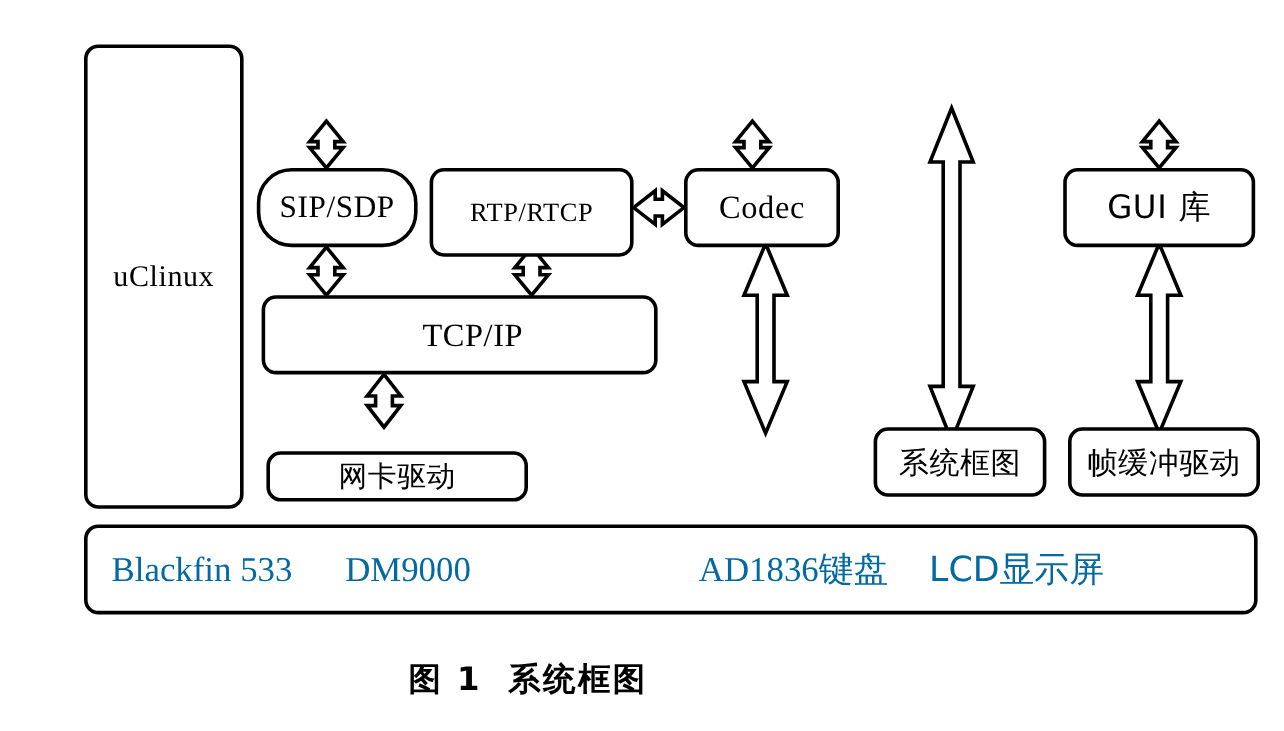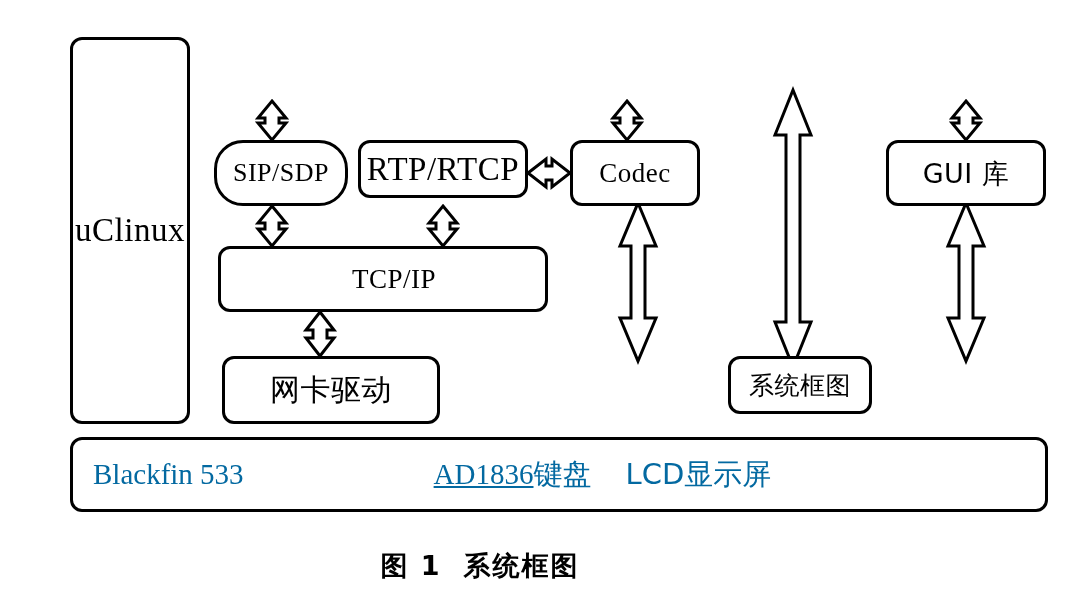--- a/index.html
+++ b/index.html
@@ -29,44 +29,44 @@
     line-height: 1;
     z-index: 3;
   }
   .box-label {
     white-space: nowrap;
     letter-spacing: 0.5px;
   }
   .latin   { font-family: "Liberation Serif", "DejaVu Serif", serif; }
   .cjk     { font-family: "DejaVu Sans", "Liberation Sans", sans-serif; font-weight: 500; }
 
-  #uclinux-box      { left: 70px;  top: 37px;  width: 120px; height: 387px; font-size: 33px; }
+  #uclinux-box      { left: 70px;  top: 37px;  width: 133px; height: 387px; font-size: 25px; }
   #app-box          { left: 218px; top: 43px;  width: 830px; height: 58px;  font-size: 29px; }
   #sipsdp-box       { left: 214px; top: 140px; width: 134px; height: 66px;  font-size: 26px; border-radius: 29px; }
-  #rtprtcp-box      { left: 358px; top: 140px; width: 170px; height: 58px;  font-size: 33px; }
+  #rtprtcp-box      { left: 358px; top: 140px; width: 170px; height: 74px;  font-size: 22px; }
   #codec-box        { left: 570px; top: 140px; width: 130px; height: 66px;  font-size: 27px; }
   #gui-box          { left: 886px; top: 140px; width: 160px; height: 66px;  font-size: 27px; }
   #tcpip-box        { left: 218px; top: 246px; width: 330px; height: 66px;  font-size: 27px; padding-left: 22px; }
-  #nic-driver-box   { left: 222px; top: 356px; width: 218px; height: 68px;  font-size: 30px; }
+  #nic-driver-box   { left: 222px; top: 376px; width: 218px; height: 42px;  font-size: 24px; }
   #audio-driver-box { left: 565px; top: 356px; width: 148px; height: 58px;  font-size: 25px; }
   #keyscan-box      { left: 728px; top: 356px; width: 144px; height: 58px;  font-size: 25px; }
   #fb-driver-box    { left: 890px; top: 356px; width: 160px; height: 58px;  font-size: 25px; }
   #hardware-box     { left: 70px;  top: 437px; width: 978px; height: 75px;  justify-content: flex-start; }
 
   #hardware-box .hw-row {
     display: flex;
     align-items: baseline;
     width: 100%;
     padding: 0 14px;
     box-sizing: border-box;
   }
   .hw-item { white-space: nowrap; font-size: 29px; color: #0369a1; }
   #hw-blackfin { margin-left: 6px; }
   #hw-dm9000   { margin-left: 44px; }
-  #hw-ad1836   { margin-left: 190px; text-decoration: underline; }
+  #hw-ad1836   { margin-left: 190px; }
   #hw-keyboard { }
   #hw-lcd      { margin-left: 34px; }
 
   
   #arrow-layer {
     position: absolute;
     left: 0; top: 0;
     width: 1070px; height: 609px;
     z-index: 2;
     pointer-events: none;
@@ -79,21 +79,20 @@
     left: 0;
     top: 548px;
     width: 880px;
     text-align: center;
     font-family: "DejaVu Sans", "Liberation Sans", sans-serif;
     font-weight: bold;
     font-size: 27px;
     color: #000000;
     letter-spacing: 2px;
     z-index: 4;
-    padding-left: 40px;
   }
   #caption .cap-num { margin-right: 22px; }
 </style>
 </head>
 <body>
 
 <div id="canvas">
 
   <svg id="arrow-layer" viewBox="0 0 1070 609" width="1070" height="609" xmlns="http://www.w3.org/2000/svg">
 
@@ -145,24 +144,28 @@
 
   <div class="box" id="nic-driver-box">
     <span class="box-label cjk">网卡驱动</span>
   </div>
 
 
   <div class="box" id="keyscan-box">
     <span class="box-label cjk">系统框图</span>
   </div>
 
+  <div class="box" id="fb-driver-box">
+    <span class="box-label cjk">帧缓冲驱动</span>
+  </div>
 
   <div class="box" id="hardware-box">
     <div class="hw-row">
       <span class="hw-item latin" id="hw-blackfin">Blackfin 533</span>
+      <span class="hw-item latin" id="hw-dm9000">DM9000</span>
       <span class="hw-item latin" id="hw-ad1836">AD1836</span>
       <span class="hw-item cjk" id="hw-keyboard">键盘</span>
       <span class="hw-item cjk" id="hw-lcd">LCD显示屏</span>
     </div>
   </div>
 
   <div id="caption">
     <span class="cap-num">图 1</span><span>系统框图</span>
   </div>
 

